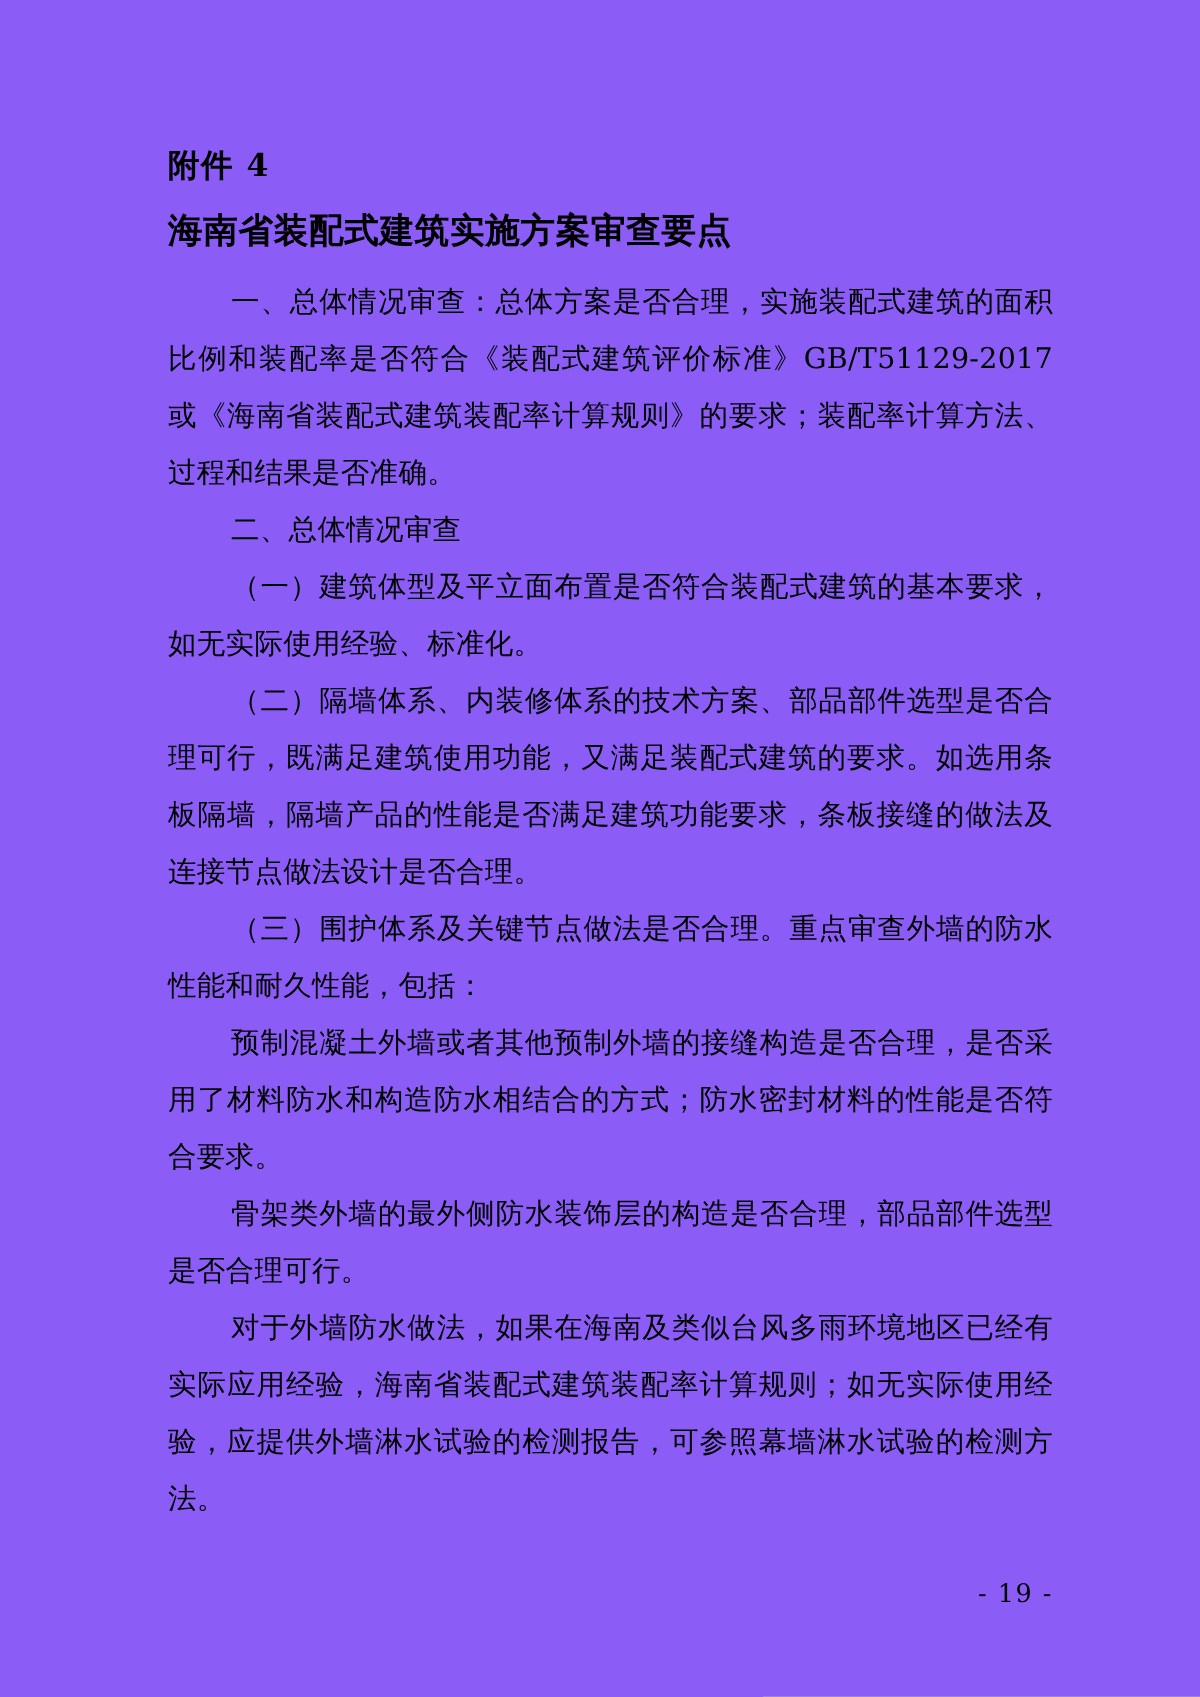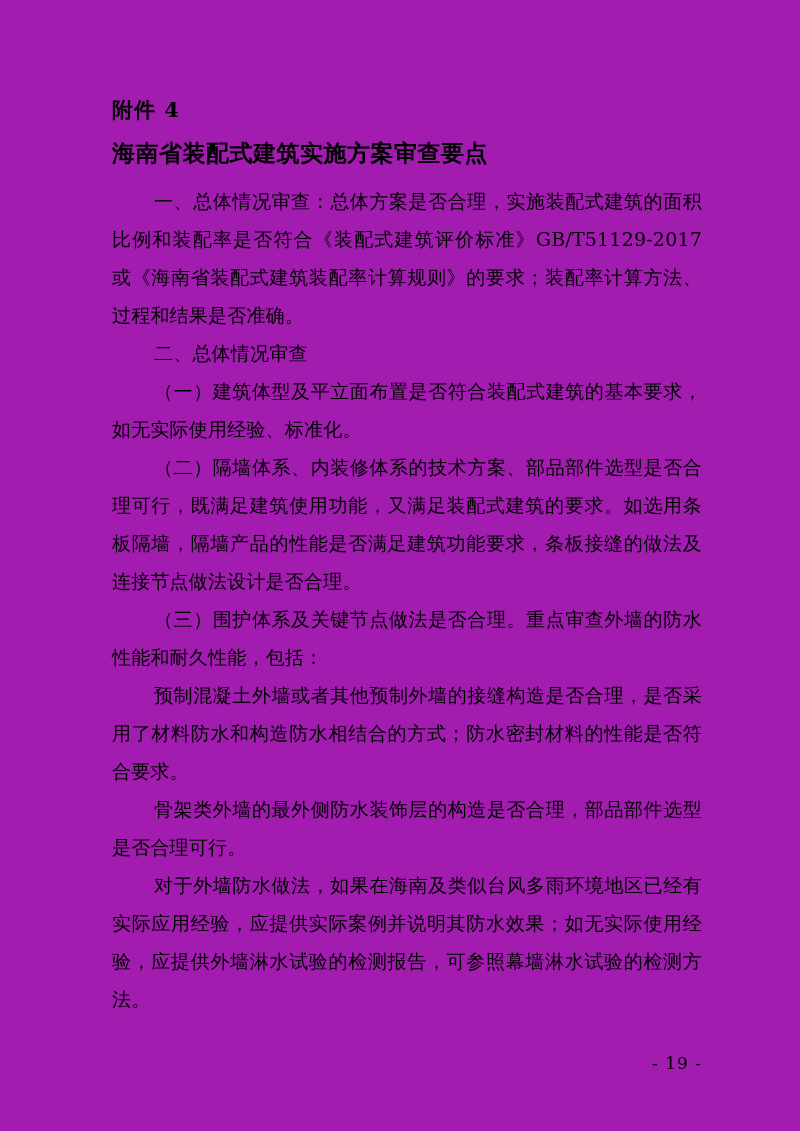--- a/index.html
+++ b/index.html
@@ -10,21 +10,21 @@
   body {
     width: 800px;
     height: 1131px;
     overflow: hidden;
     font-family: "DejaVu Serif", serif;
   }
   .page {
     position: relative;
     width: 800px;
     height: 1131px;
-    background: #a21caf;
+    background: #8b5cf6;
     box-sizing: border-box;
   }
   .page-inner {
     position: absolute;
     left: 112px;
     top: 96px;
     width: 590px;
   }
   .attachment-label {
     font-family: "DejaVu Serif", serif;
@@ -86,18 +86,18 @@
     <p class="body-par indent2">（一）建筑体型及平立面布置是否符合装配式建筑的基本要求，如无实际使用经验、标准化。</p>
 
     <p class="body-par indent2">（二）隔墙体系、内装修体系的技术方案、部品部件选型是否合理可行，既满足建筑使用功能，又满足装配式建筑的要求。如选用条板隔墙，隔墙产品的性能是否满足建筑功能要求，条板接缝的做法及连接节点做法设计是否合理。</p>
 
     <p class="body-par indent2">（三）围护体系及关键节点做法是否合理。重点审查外墙的防水性能和耐久性能，包括：</p>
 
     <p class="body-par indent2">预制混凝土外墙或者其他预制外墙的接缝构造是否合理，是否采用了材料防水和构造防水相结合的方式；防水密封材料的性能是否符合要求。</p>
 
     <p class="body-par indent2">骨架类外墙的最外侧防水装饰层的构造是否合理，部品部件选型是否合理可行。</p>
 
-    <p class="body-par indent2">对于外墙防水做法，如果在海南及类似台风多雨环境地区已经有实际应用经验，应提供实际案例并说明其防水效果；如无实际使用经验，应提供外墙淋水试验的检测报告，可参照幕墙淋水试验的检测方法。</p>
+    <p class="body-par indent2">对于外墙防水做法，如果在海南及类似台风多雨环境地区已经有实际应用经验，海南省装配式建筑装配率计算规则；如无实际使用经验，应提供外墙淋水试验的检测报告，可参照幕墙淋水试验的检测方法。</p>
 
   </div>
 
   <div class="page-number">- 19 -</div>
 </div>
 
 </body></html>

